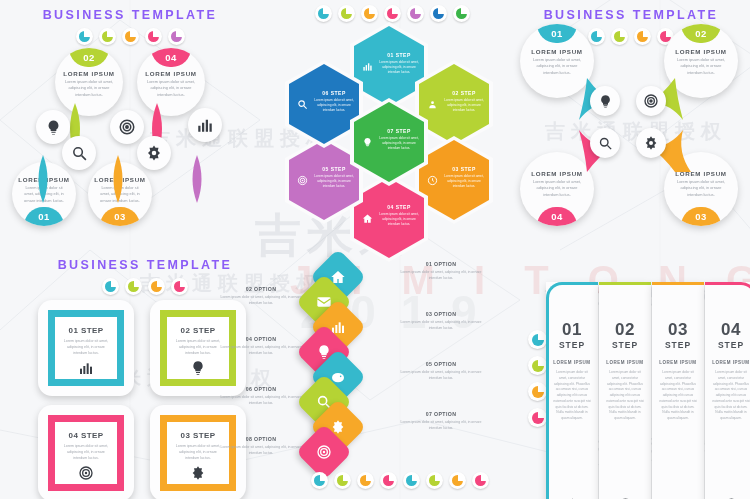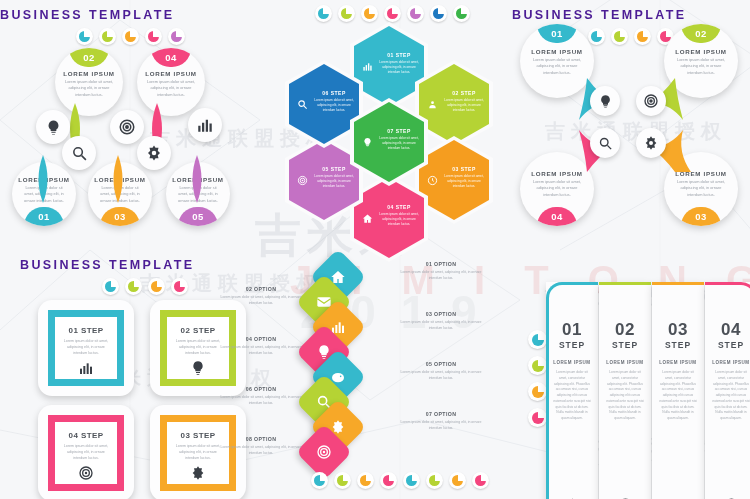--- a/index.html
+++ b/index.html
@@ -17,22 +17,22 @@
 
   
   .wm { position:absolute; color:rgba(150,155,165,.17); font-weight:bold;
         letter-spacing:6px; pointer-events:none; white-space:nowrap; }
   .wm-big { font-size:46px; }
   .wm-mid { font-size:20px; }
   .wm-red { color:rgba(225,110,110,.17); font-size:40px; letter-spacing:14px; }
 
   .panel { position:absolute; }
 
-  .ttl { font-size:12.5px; font-weight:bold; letter-spacing:2.4px; color:#4c1d95;
-         text-align:left; white-space:nowrap; }
+  .ttl { font-size:12.5px; font-weight:bold; letter-spacing:2.4px; color:#8b5cf6;
+         text-align:center; white-space:nowrap; }
 
   
   .dots { display:flex; gap:6px; justify-content:center; }
   .dot { width:17px; height:17px; border-radius:50%; background:#fff;
          box-shadow:0 1px 2px rgba(0,0,0,.18); display:flex; align-items:center;
          justify-content:center; }
   .dot i { display:block; width:11px; height:11px; border-radius:50%;
            position:relative; }
   .dot i::after { content:""; position:absolute; width:50%; height:50%;
            background:#fff; top:0; right:0; }
@@ -217,25 +217,20 @@
     <div class="circ" style="left:12px; top:162px; width:64px; height:64px; padding-top:14px;">
       <div class="hd">LOREM IPSUM</div>
       <div class="bd">Lorem ipsum dolor sit amet, adipiscing elit, in ornare interdum luctus.</div>
       <div class="tab-bot" style="background:#35b9cc;">01</div>
     </div>
     <div class="circ" style="left:88px; top:162px; width:64px; height:64px; padding-top:14px;">
       <div class="hd">LOREM IPSUM</div>
       <div class="bd">Lorem ipsum dolor sit amet, adipiscing elit, in ornare interdum luctus.</div>
       <div class="tab-bot" style="background:#f7a828;">03</div>
     </div>
-    <div class="circ" style="left:166px; top:162px; width:64px; height:64px; padding-top:14px;">
-      <div class="hd">LOREM IPSUM</div>
-      <div class="bd">Lorem ipsum dolor sit amet, adipiscing elit, in ornare interdum luctus.</div>
-      <div class="tab-bot" style="background:#c471c4;">05</div>
-    </div>
   </div>
 
   <div class="panel" style="left:272px; top:0; width:240px; height:250px;">
     <div class="dots" id="p2dots" style="margin-top:5px;">
         <div class="dot">
           <i style="background: rgb(53, 185, 204);"></i>
         </div>
         <div class="dot">
           <i style="background: rgb(181, 211, 52);"></i>
         </div>

